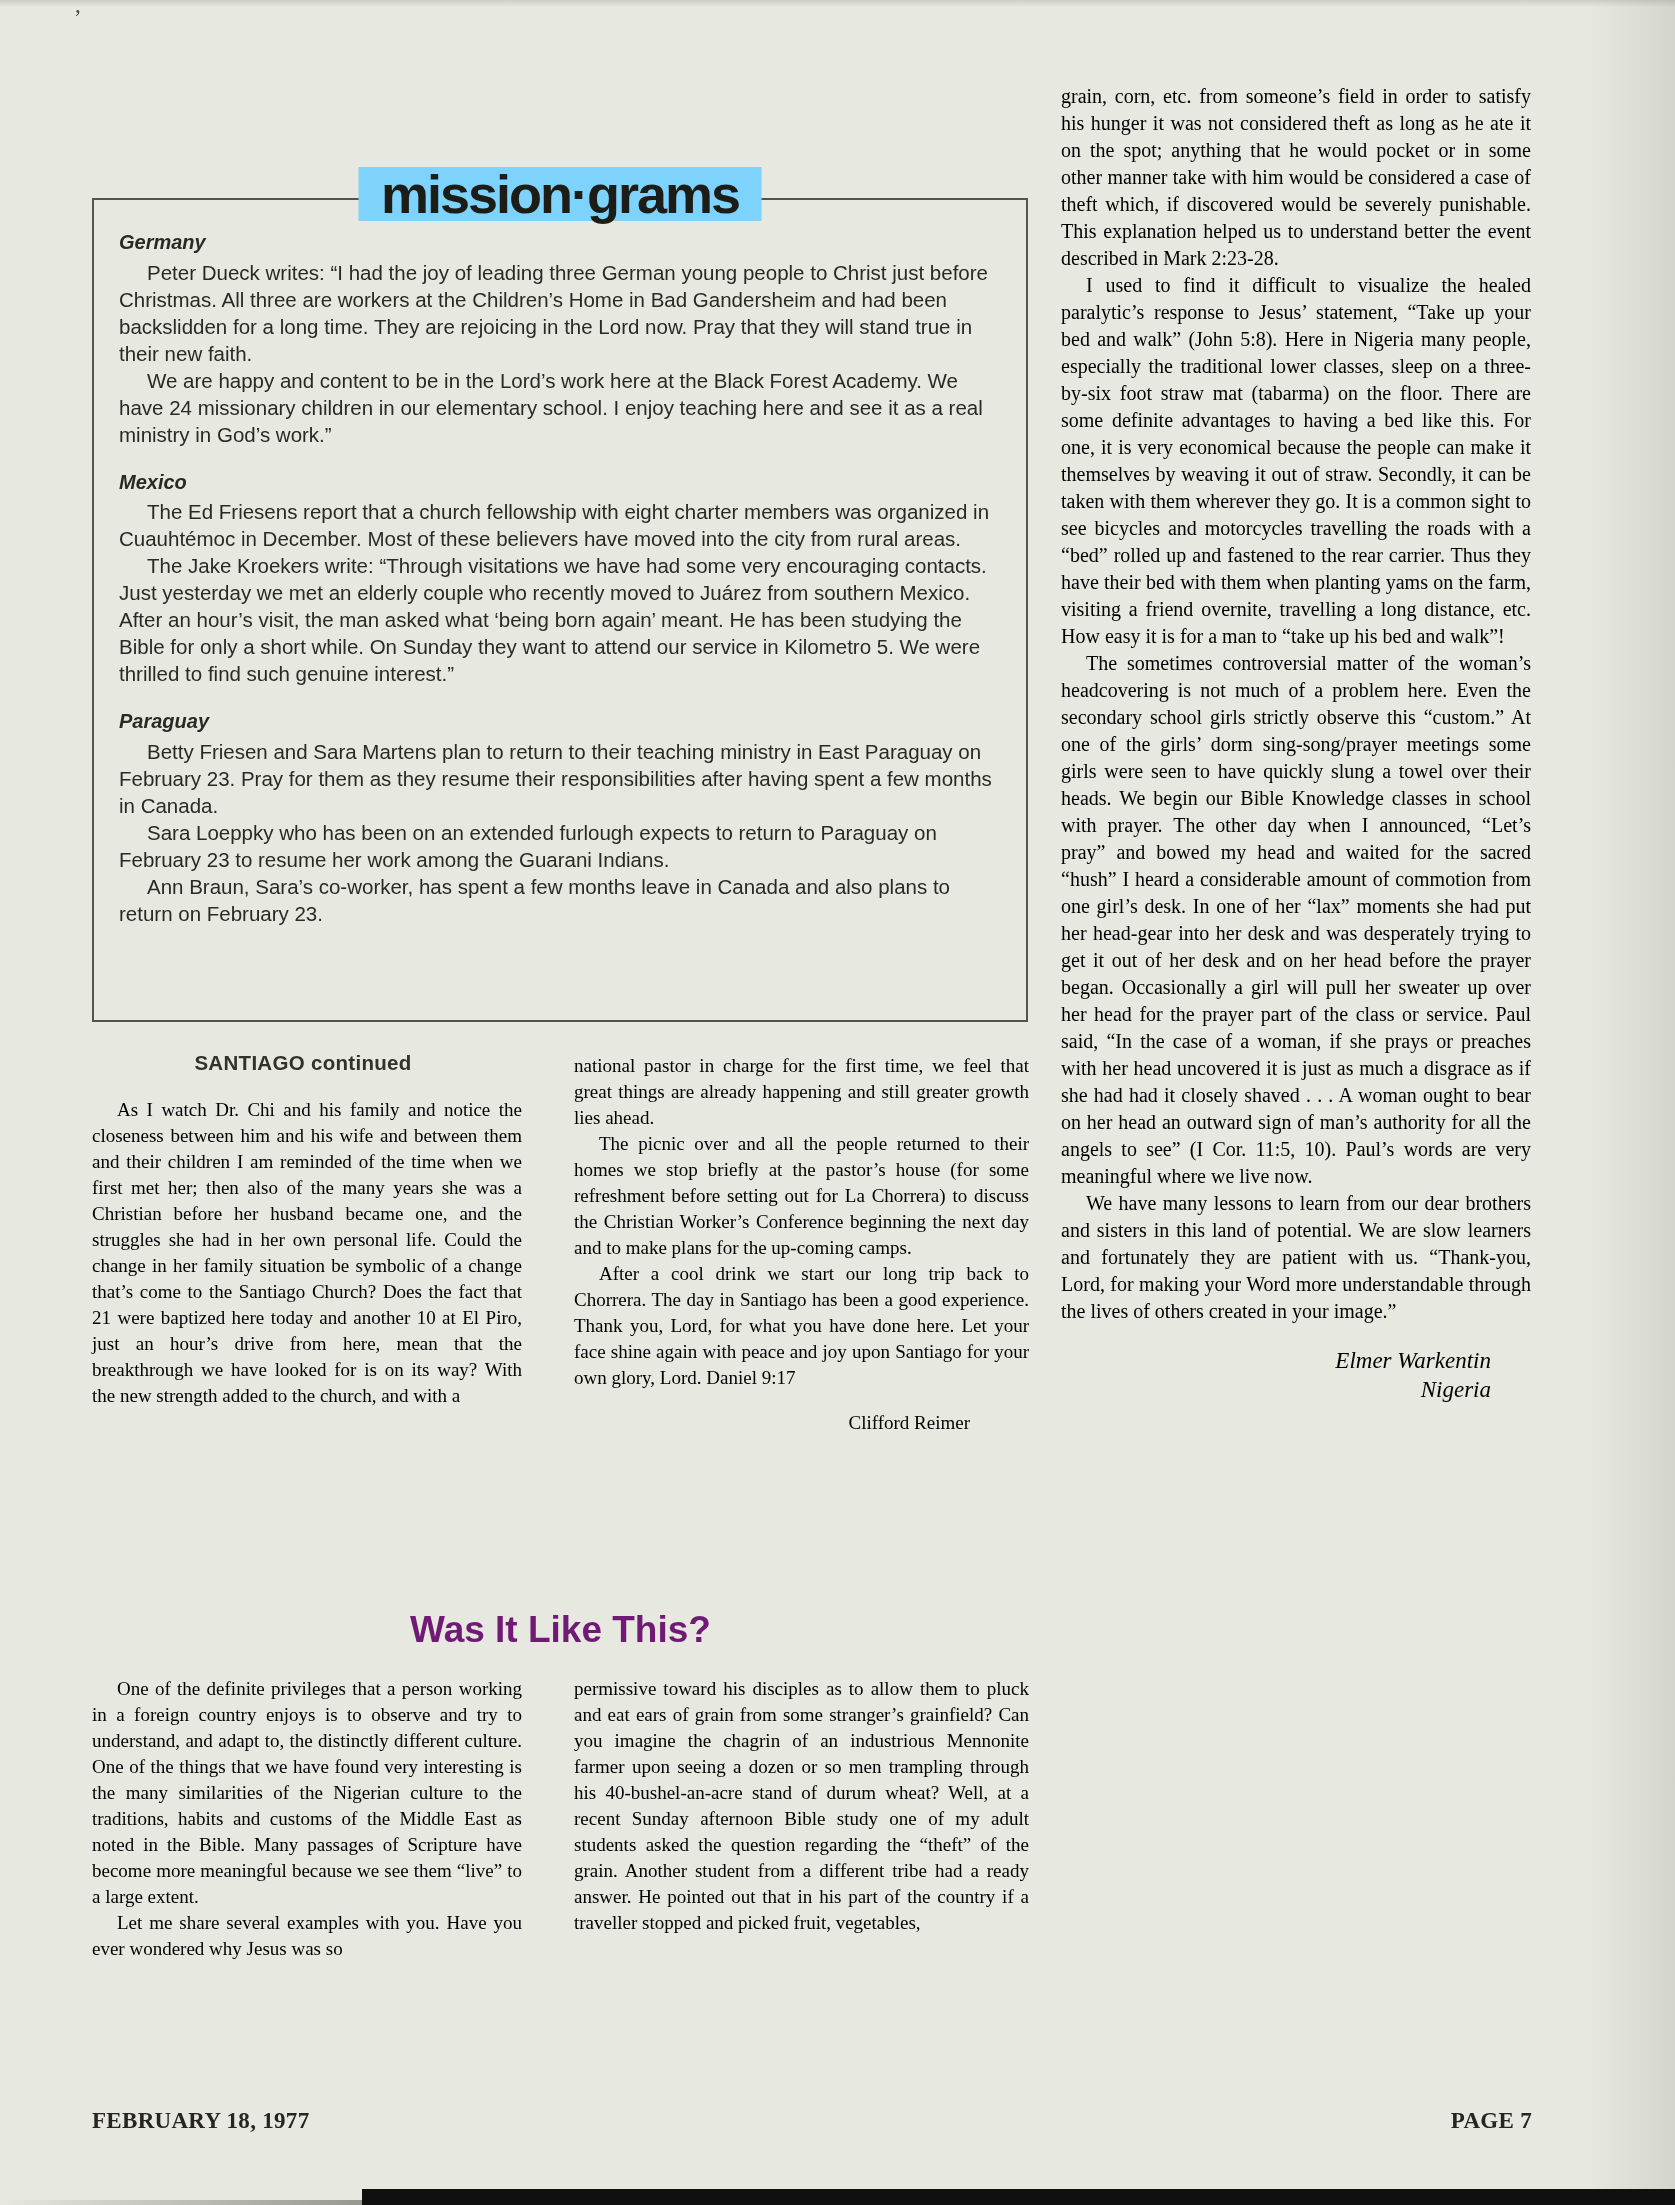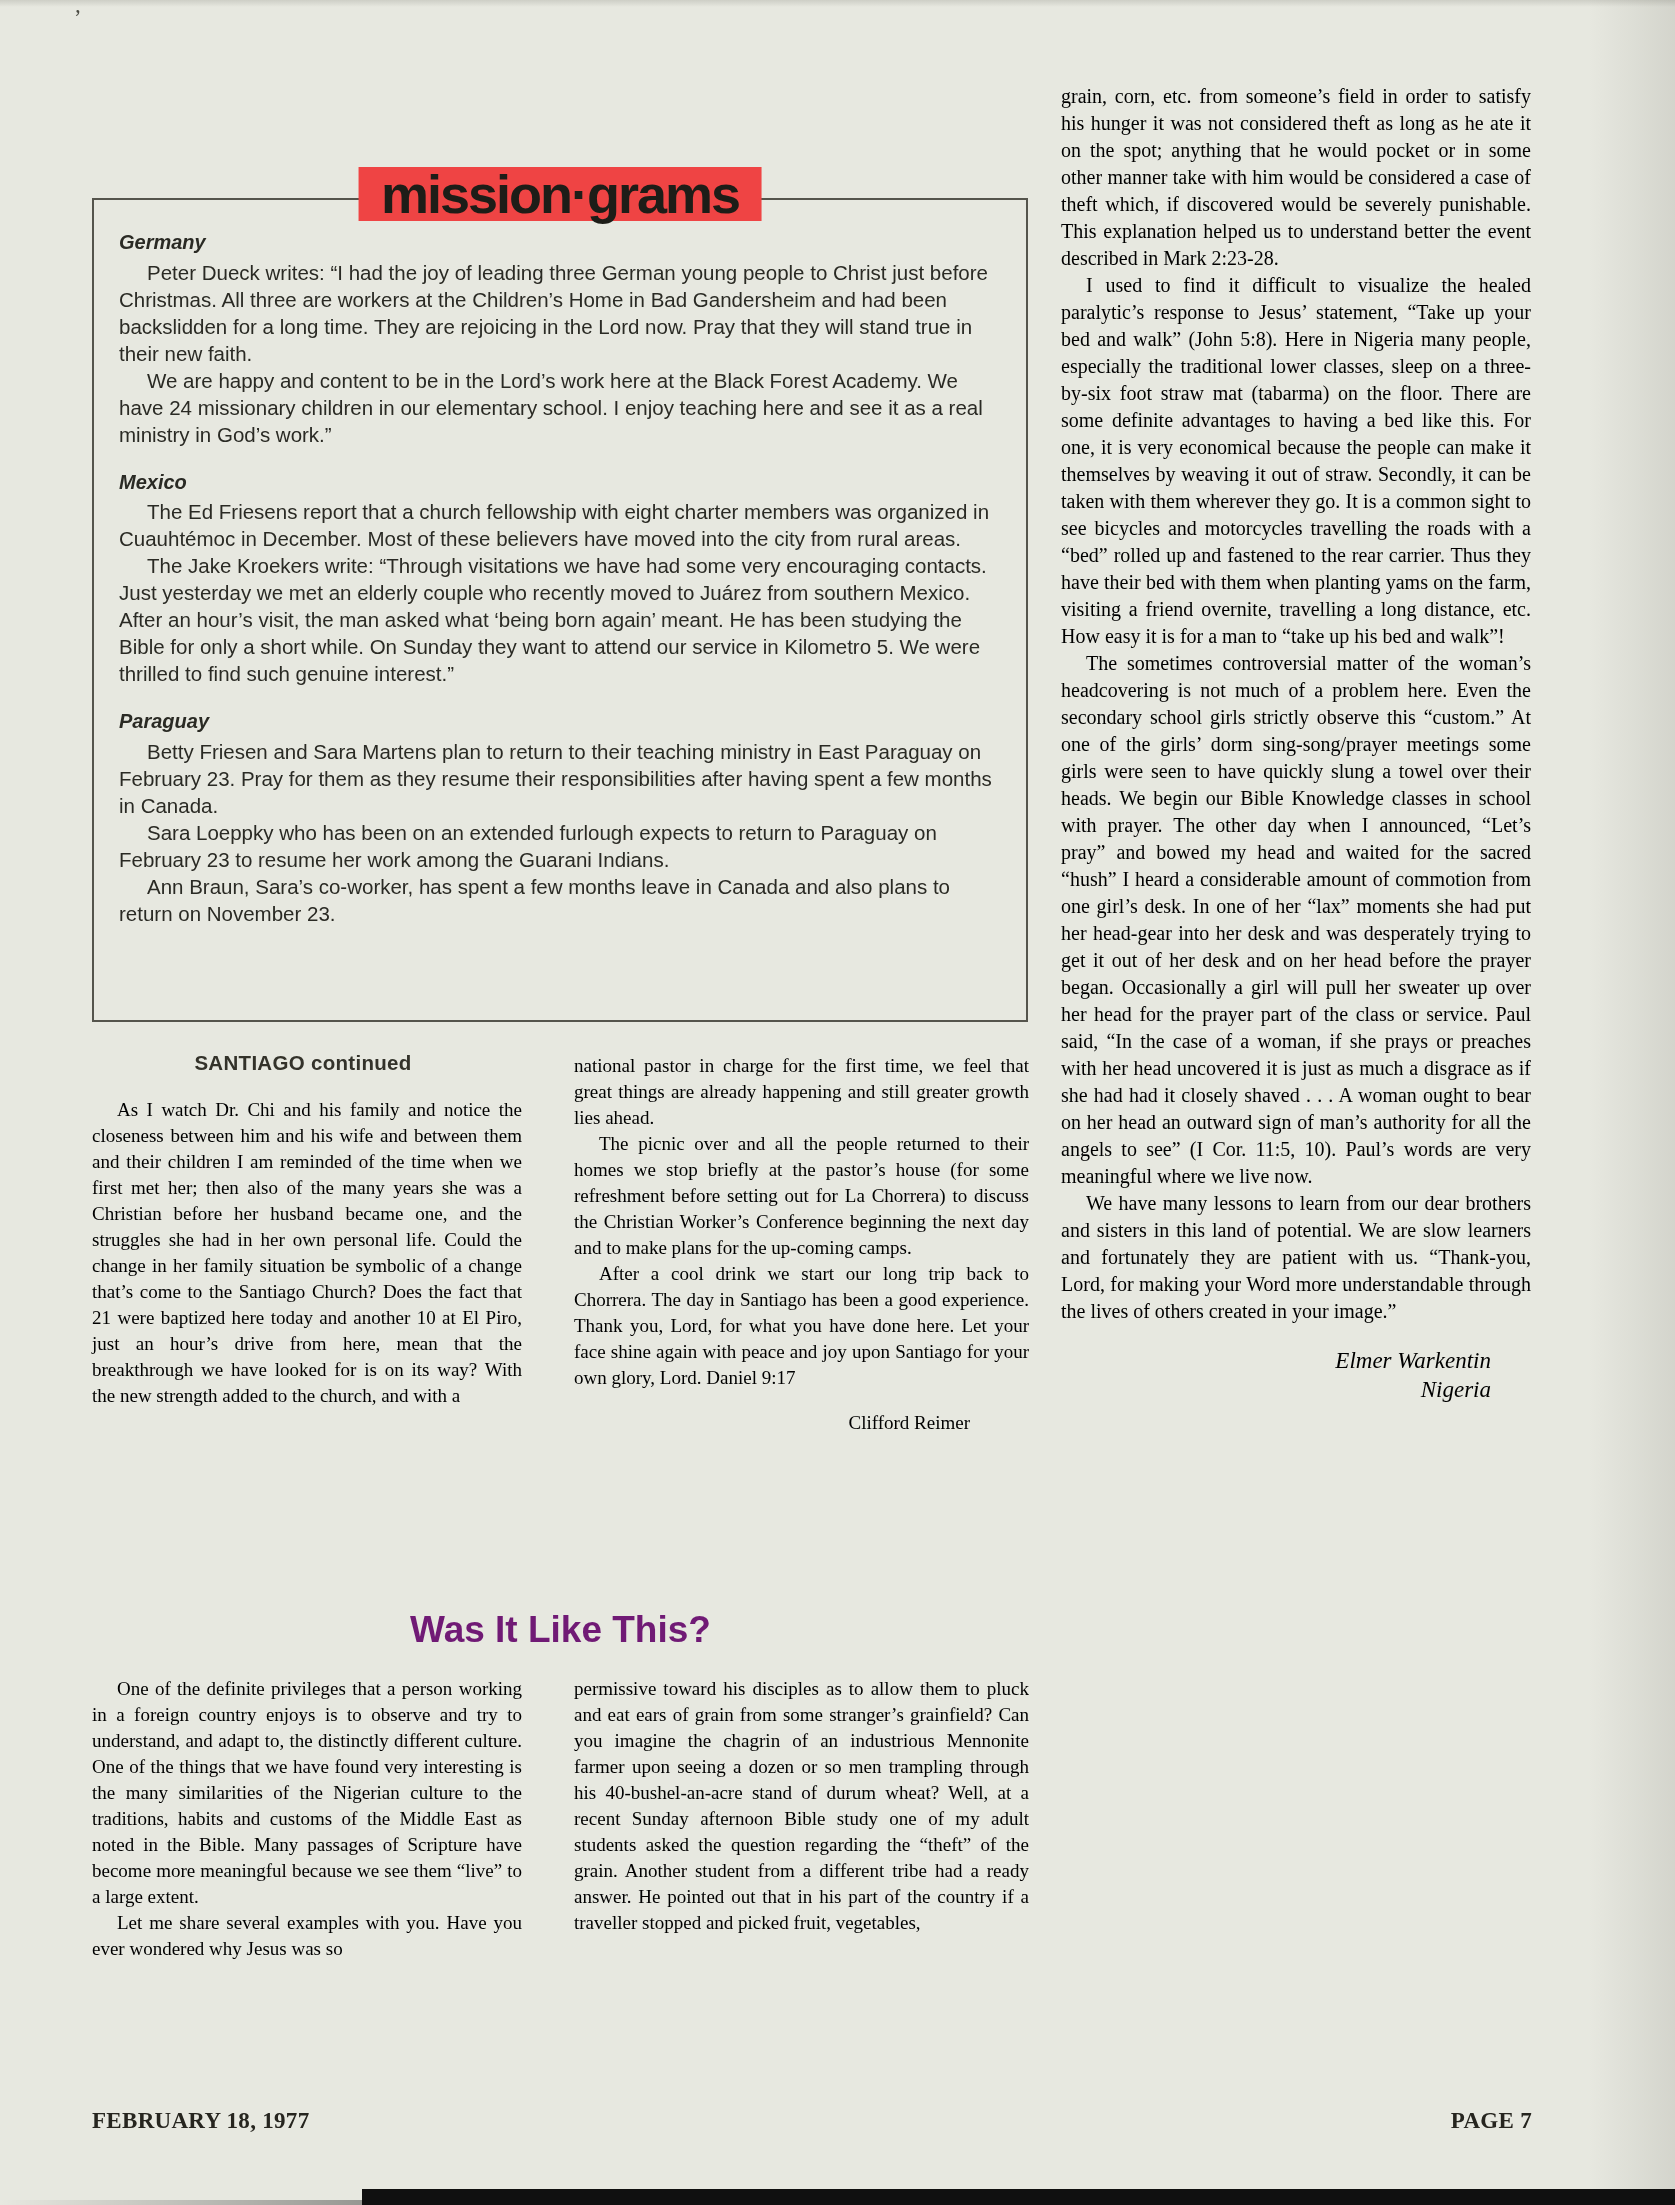--- a/index.html
+++ b/index.html
@@ -48,21 +48,21 @@
     font-family: "Liberation Sans", sans-serif;
     font-size: 20.5px;
     line-height: 27px;
     color: #2a2a24;
   }
   .mg-title {
     position: absolute;
     top: -33px; left: 50%;
     transform: translateX(-50%);
     margin: 0;
-    background: #ef4444;
+    background: #7dd3fc;
     padding: 0 22.4px;
     font-family: "Liberation Sans", sans-serif;
     font-size: 54px;
     font-weight: 700;
     letter-spacing: -2px;
     color: #1d1d18;
     white-space: nowrap;
     line-height: 1;
   }
   .mg-section { margin-top: 21px; }
@@ -164,21 +164,21 @@
     <div class="mg-section">
       <h2 class="mg-heading">Mexico</h2>
       <p>The Ed Friesens report that a church fellowship with eight charter members was organized in Cuauhtémoc in December. Most of these believers have moved into the city from rural areas.</p>
       <p>The Jake Kroekers write: “Through visitations we have had some very encouraging contacts. Just yesterday we met an elderly couple who recently moved to Juárez from southern Mexico. After an hour’s visit, the man asked what ‘being born again’ meant. He has been studying the Bible for only a short while. On Sunday they want to attend our service in Kilometro 5. We were thrilled to find such genuine interest.”</p>
     </div>
 
     <div class="mg-section">
       <h2 class="mg-heading">Paraguay</h2>
       <p>Betty Friesen and Sara Martens plan to return to their teaching ministry in East Paraguay on February 23. Pray for them as they resume their responsibilities after having spent a few months in Canada.</p>
       <p>Sara Loeppky who has been on an extended furlough expects to return to Paraguay on February 23 to resume her work among the Guarani Indians.</p>
-      <p>Ann Braun, Sara’s co-worker, has spent a few months leave in Canada and also plans to return on November 23.</p>
+      <p>Ann Braun, Sara’s co-worker, has spent a few months leave in Canada and also plans to return on February 23.</p>
     </div>
   </section>
 
   <h2 class="santiago-heading">SANTIAGO continued</h2>
 
   <div class="col santiago-col1">
     <p class="indent">As I watch Dr. Chi and his family and notice the closeness between him and his wife and between them and their children I am reminded of the time when we first met her; then also of the many years she was a Christian before her husband became one, and the struggles she had in her own personal life. Could the change in her family situation be symbolic of a change that’s come to the Santiago Church? Does the fact that 21 were baptized here today and another 10 at El Piro, just an hour’s drive from here, mean that the breakthrough we have looked for is on its way? With the new strength added to the church, and with a</p>
   </div>
 
   <div class="col santiago-col2">

